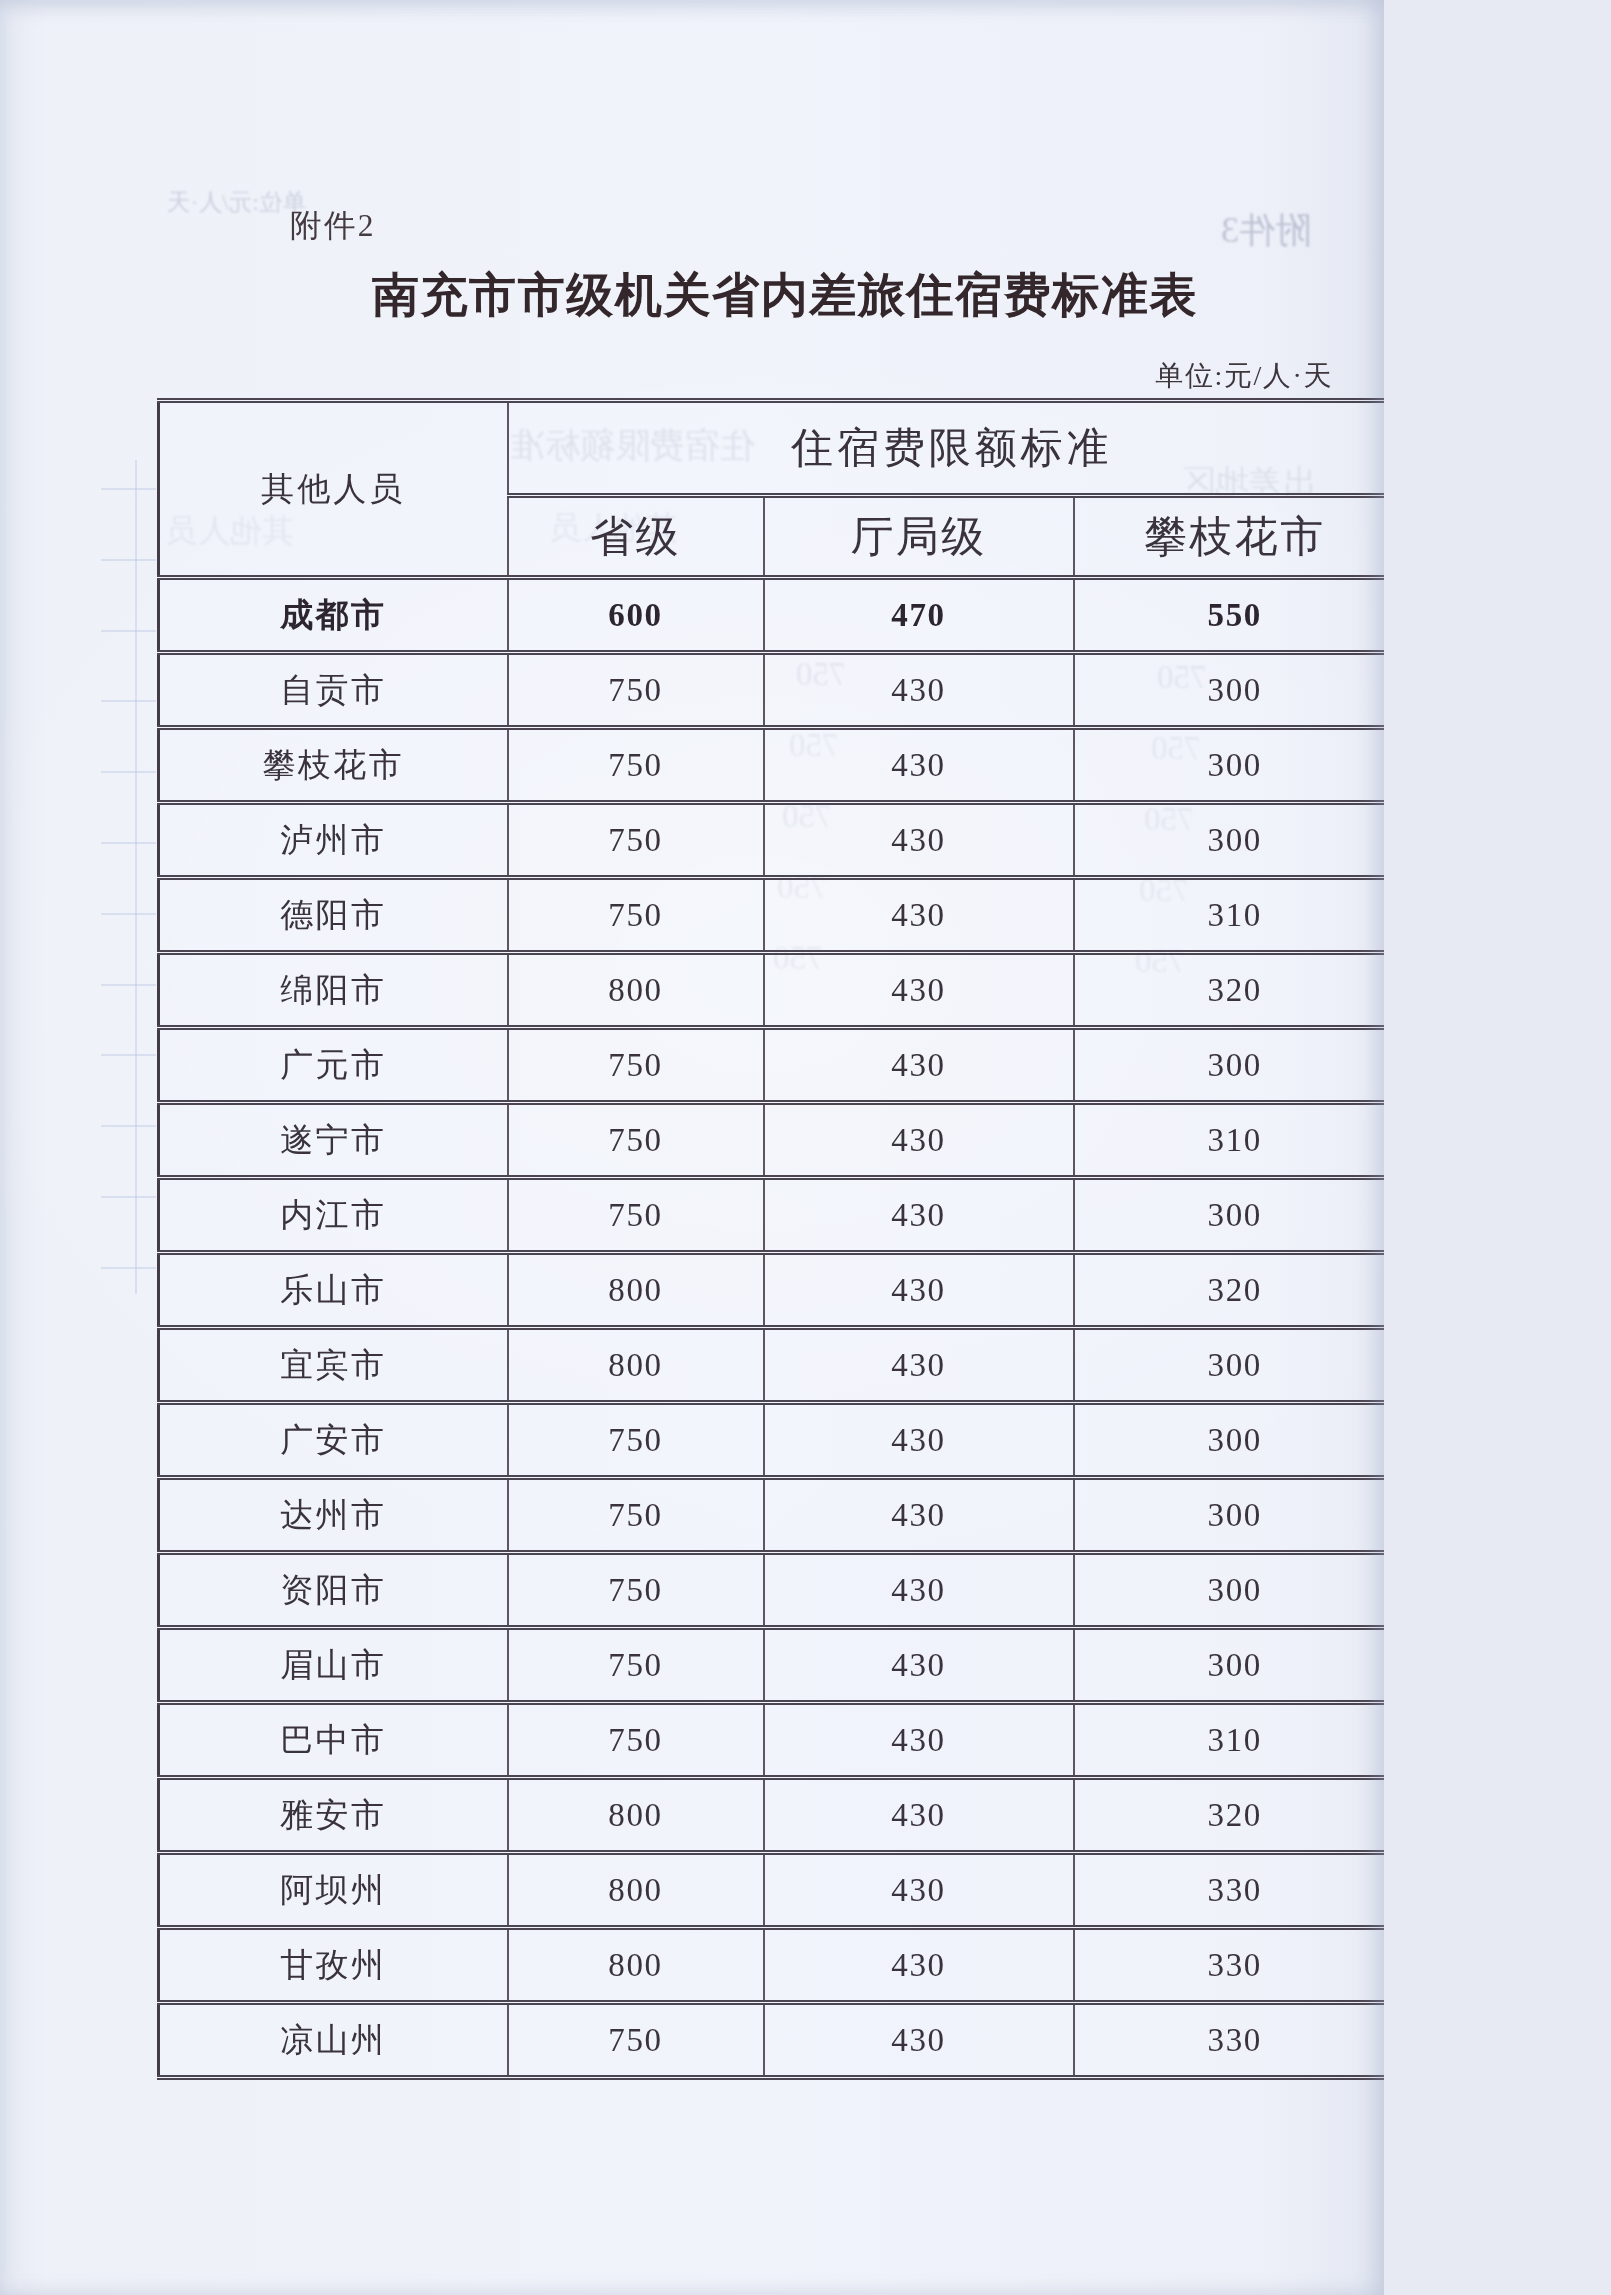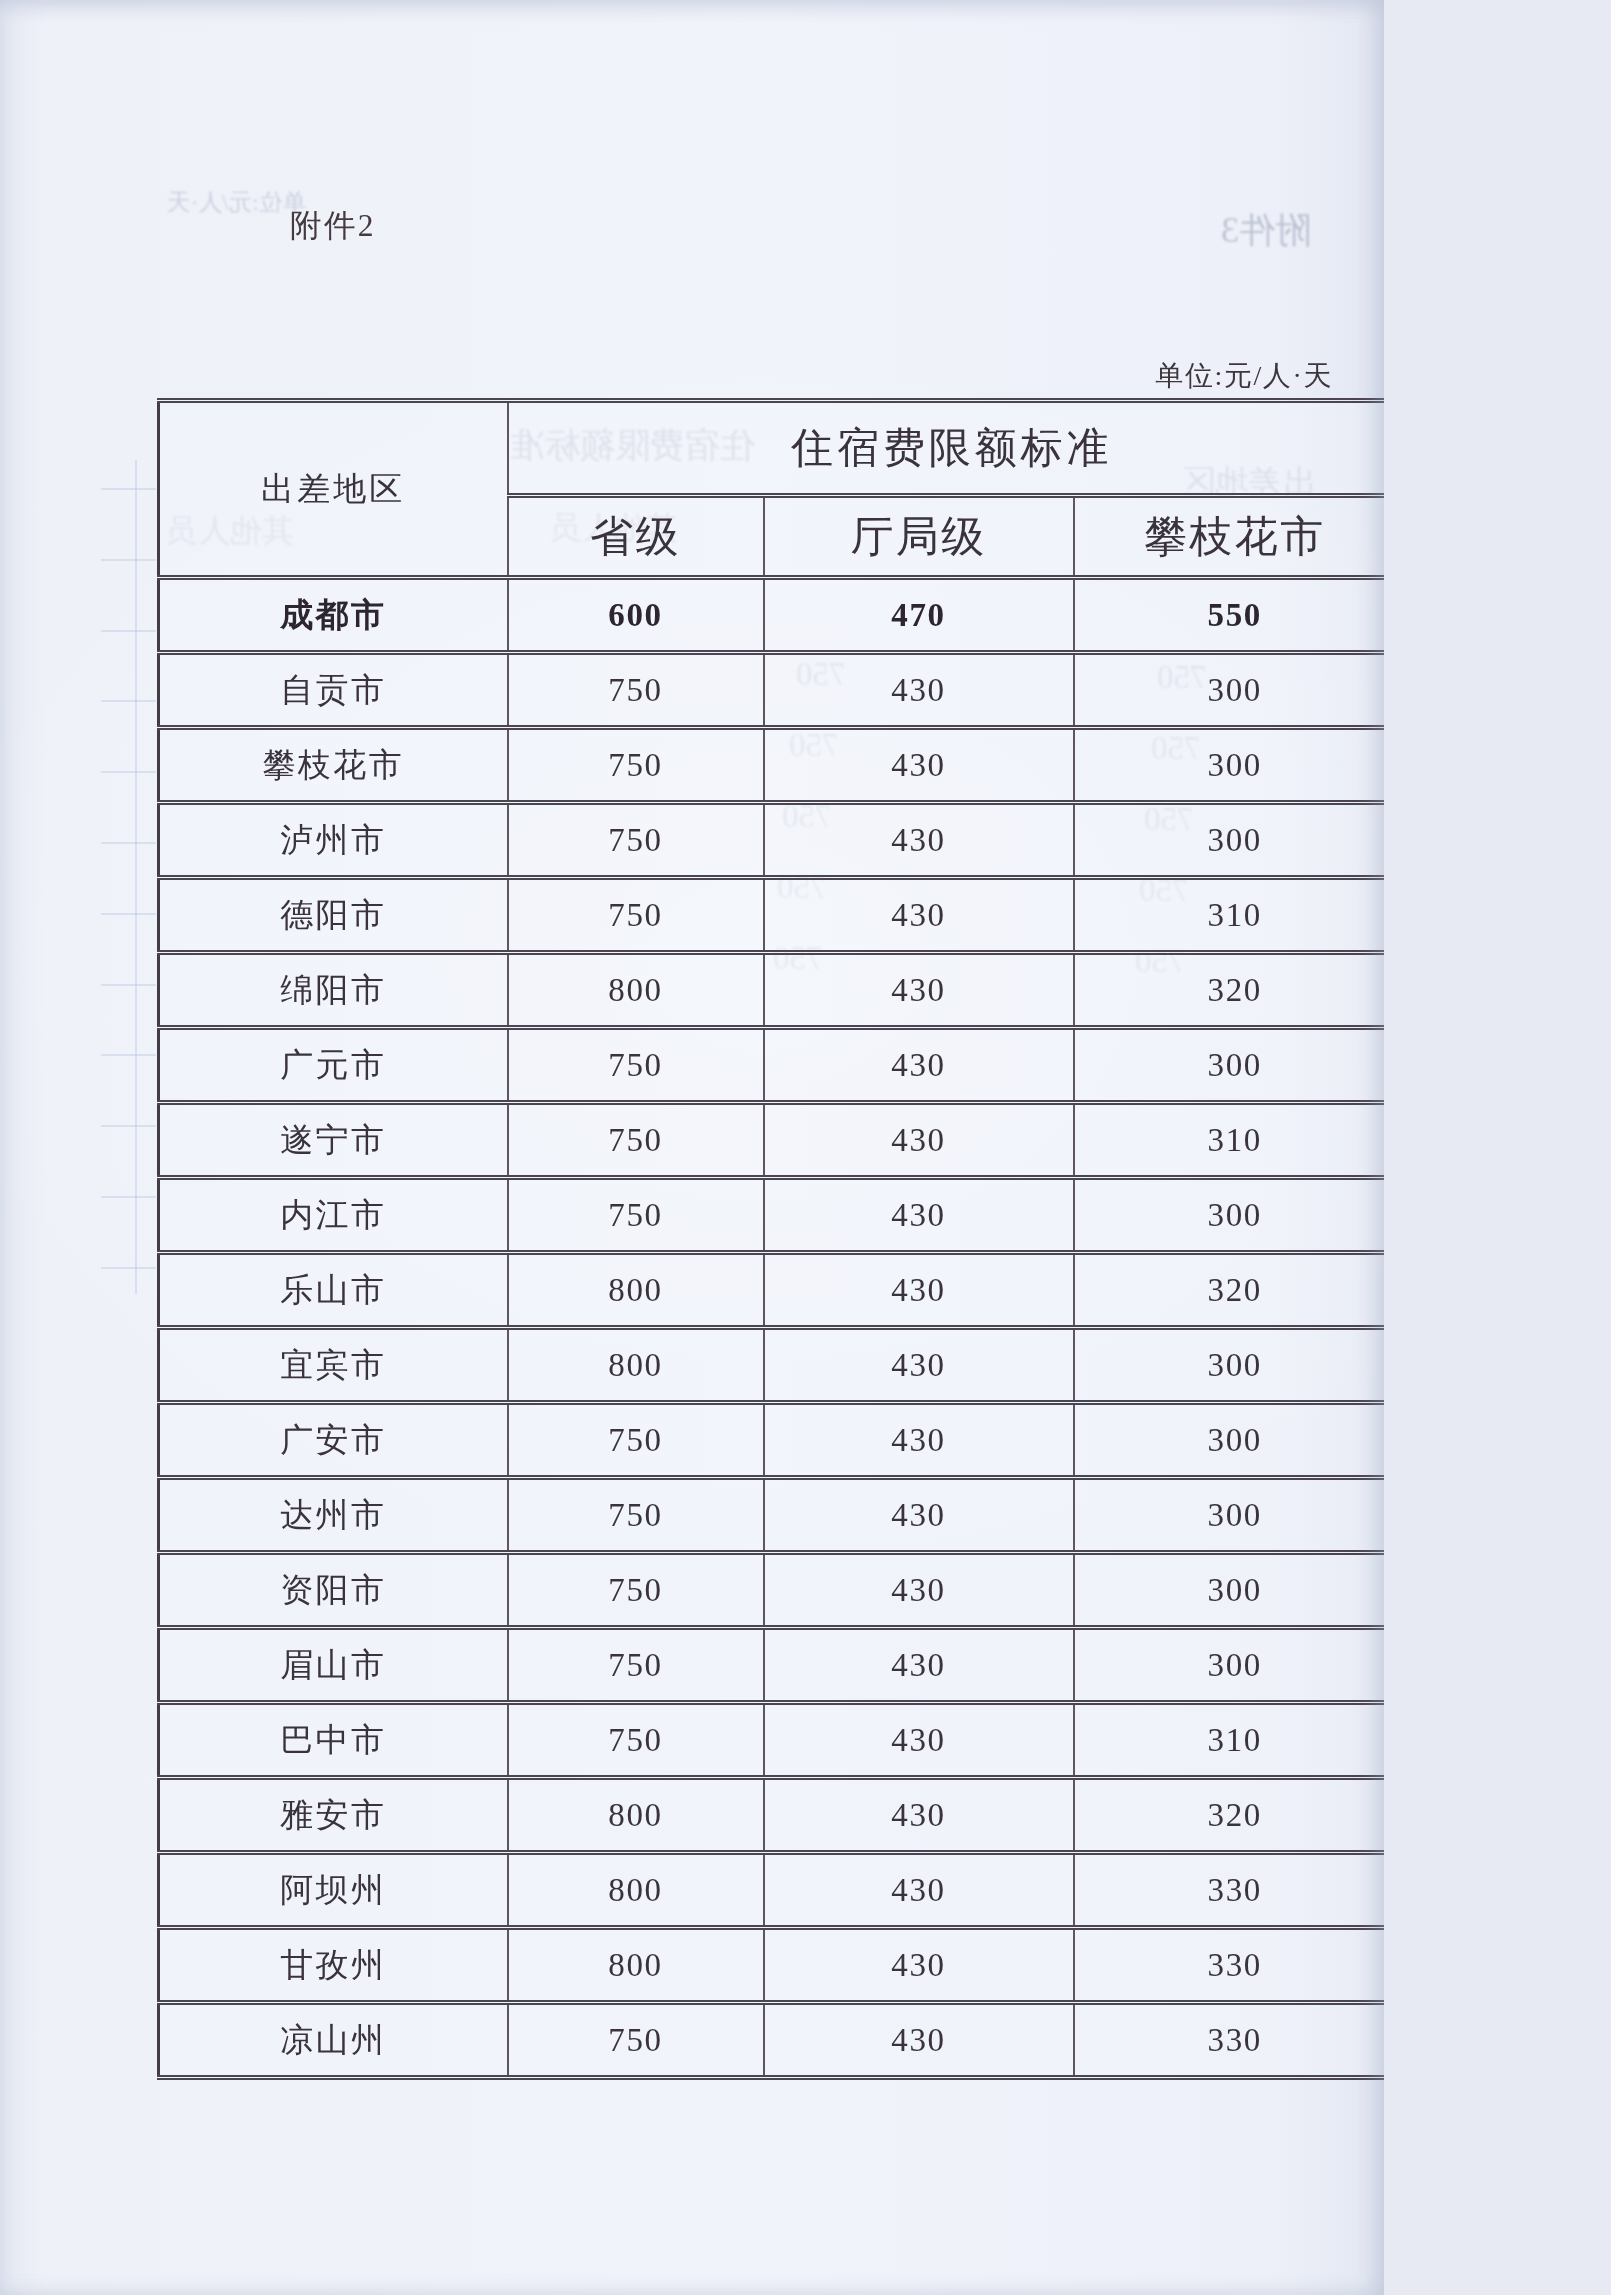--- a/index.html
+++ b/index.html
@@ -111,33 +111,34 @@
       <div class="ghost-line" style="left: 1398px; top: 1125px; width: 50px; height: 1.6px;"></div>
       <div class="ghost-line" style="left: 101px; top: 1125px; width: 55px; height: 1.6px;"></div>
       <div class="ghost-line" style="left: 1398px; top: 1196px; width: 50px; height: 1.6px;"></div>
       <div class="ghost-line" style="left: 101px; top: 1196px; width: 55px; height: 1.6px;"></div>
       <div class="ghost-line" style="left: 1398px; top: 1267px; width: 50px; height: 1.6px;"></div>
       <div class="ghost-line" style="left: 101px; top: 1267px; width: 55px; height: 1.6px;"></div>
     </div>
 
   <div class="attachment">附件2</div>
 
+  <div class="doc-title">南充市市级机关省内差旅住宿费标准表</div>
 
   <div class="unit-label">单位:元/人·天</div>
 
   <table class="std">
     <colgroup>
       <col style="width:349px">
       <col style="width:256px">
       <col style="width:310px">
       <col style="width:323px">
     </colgroup>
     <thead>
       <tr>
-        <th class="h-region" rowspan="2">出差地区</th>
+        <th class="h-region" rowspan="2">其他人员</th>
         <th class="h-limit" colspan="3">住宿费限额标准</th>
       </tr>
       <tr>
         <th class="h-col">省级</th>
         <th class="h-col">厅局级</th>
         <th class="h-col">攀枝花市</th>
       </tr>
     </thead>
     <tbody>
         <tr class="bold-row">

